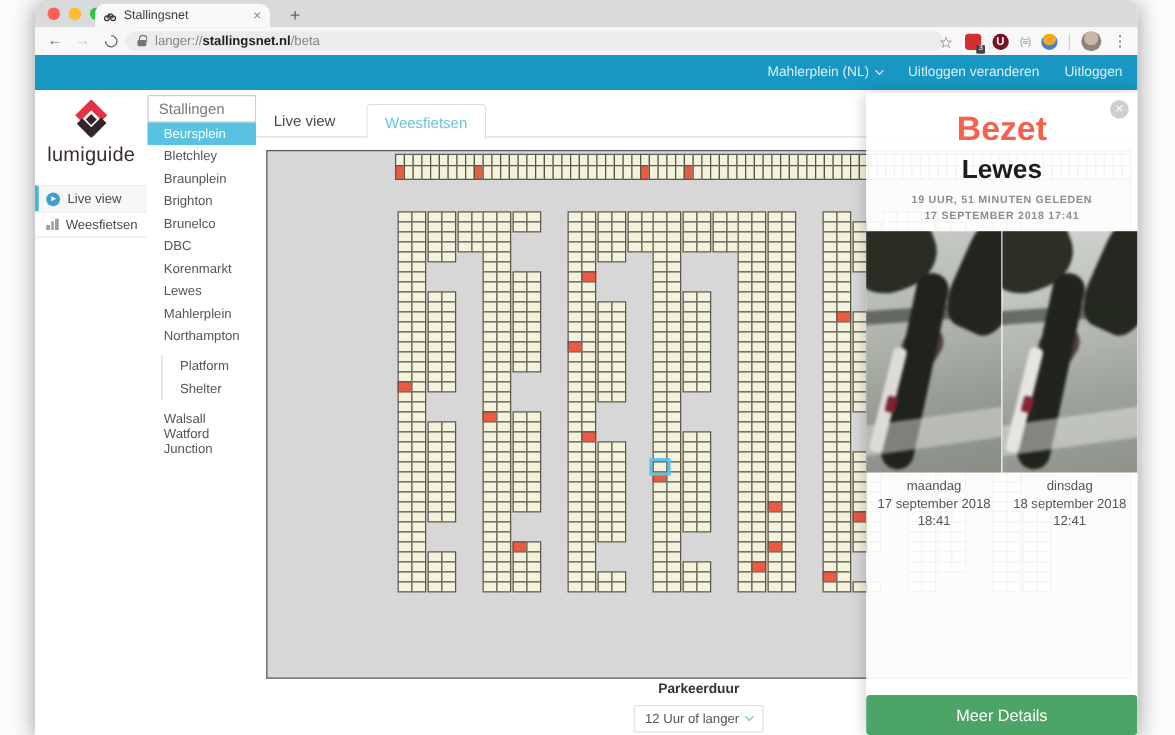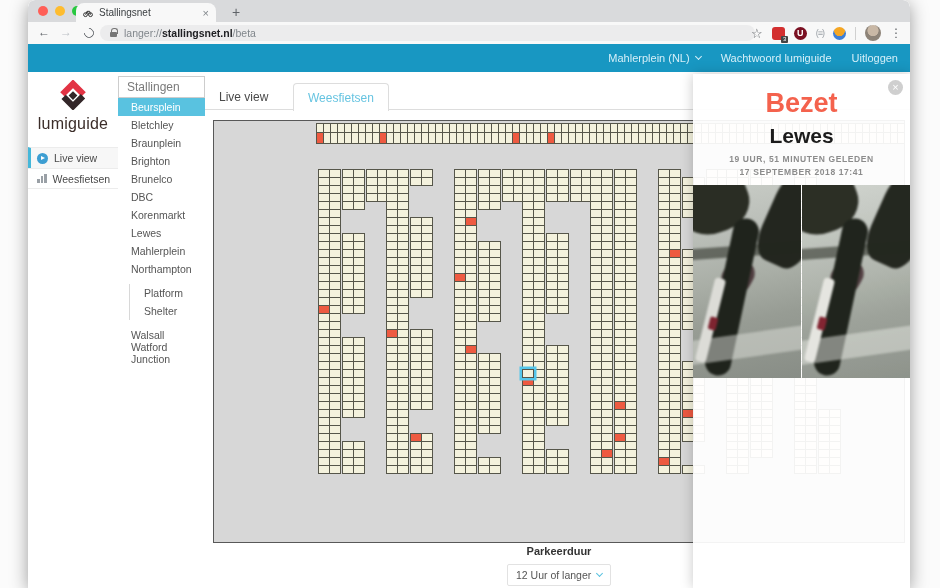--- a/index.html
+++ b/index.html
@@ -178,21 +178,21 @@
         <span class="avatar"></span>
         <span class="kebab">⋮</span>
       </div>
     </div>
 
     <div class="appbar">
       <span class="it">
         <span>Mahlerplein (NL)</span>
         <span class="chev"></span>
       </span>
-      <span class="it">Wachtwoord lumiguide</span>
+      <span class="it">Uitloggen veranderen</span>
       <span class="it">Uitloggen</span>
     </div>
 
     <div class="sidebar">
       <div class="logo">
         <svg width="30" height="30" viewBox="0 0 34 34">
           <g transform="rotate(45 17 17)">
             <path d="M8 25 V8 H25" fill="none" stroke="#e23344" stroke-width="7"></path>
             <path d="M26 10 V26 H11" fill="none" stroke="#332628" stroke-width="7"></path>
             <rect x="14" y="14" width="7" height="7" fill="#332628"></rect>
@@ -1546,16 +1546,29 @@
               <div class="b3"></div>
               <div class="b4"></div>
               <div class="seat"></div>
               <div class="b2"></div>
               <div class="floor"></div>
               <div class="fork"></div>
               <div class="refl"></div>
             </div>
         </div>
       </div>
+      <div class="captions">
+        <div class="cap">
+          <div>maandag</div>
+          <div>17 september 2018</div>
+          <div>18:41</div>
+        </div>
+        <div class="cap">
+          <div>dinsdag</div>
+          <div>18 september 2018</div>
+          <div>12:41</div>
+        </div>
+      </div>
+      <div class="p-btn">Meer Details</div>
     </div>
 
   </div>
 </div>
 
 </body></html>

